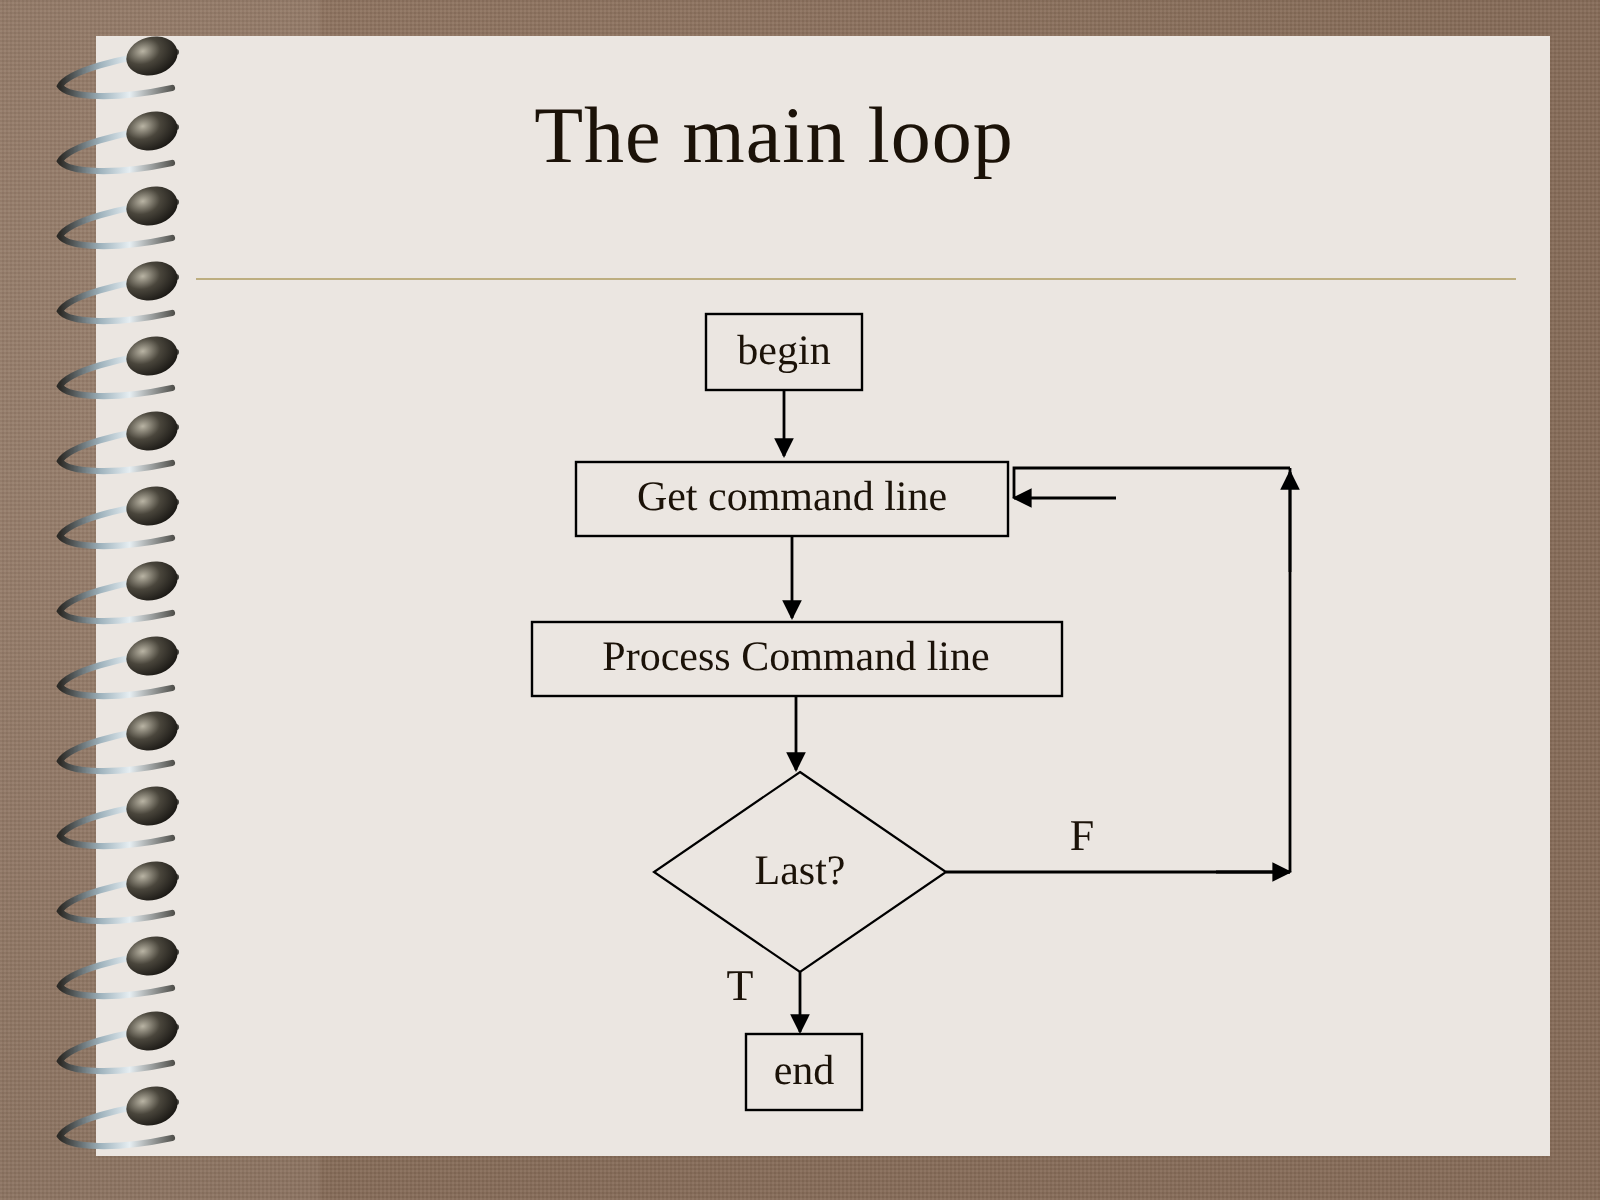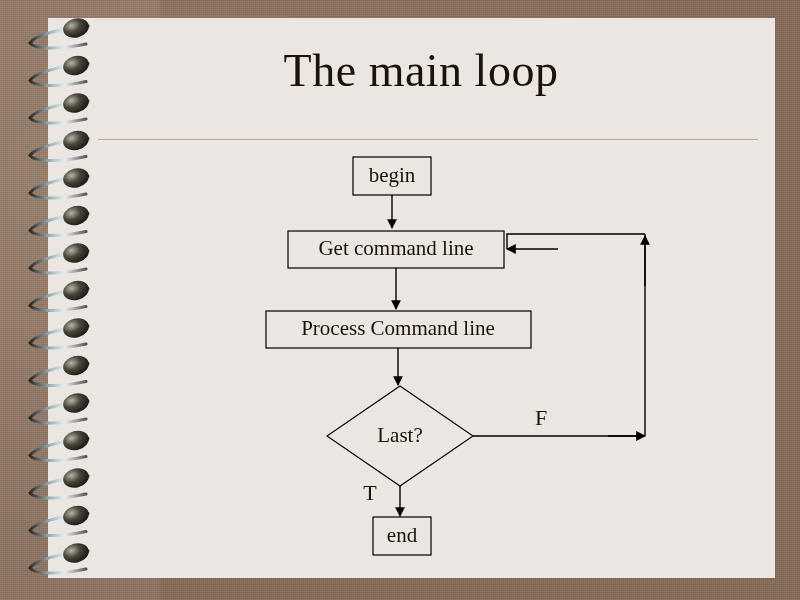--- a/index.html
+++ b/index.html
@@ -57,25 +57,24 @@
     background: #ebe6e1;
   }
 
   
   .slide-title {
     position: absolute;
     left: 48px;
     top: 48px;
     width: 678px;
     text-align: center;
-    font-size: 46px;
+    font-size: 40px;
     line-height: 1.0;
     color: #1b1208;
     letter-spacing: 0.5px;
-    margin-left: 34px;
   }
   .title-rule {
     position: absolute;
     left: 98px;
     top: 139px;
     width: 660px;
     height: 1px;
     background: #bdae80;
   }
 

